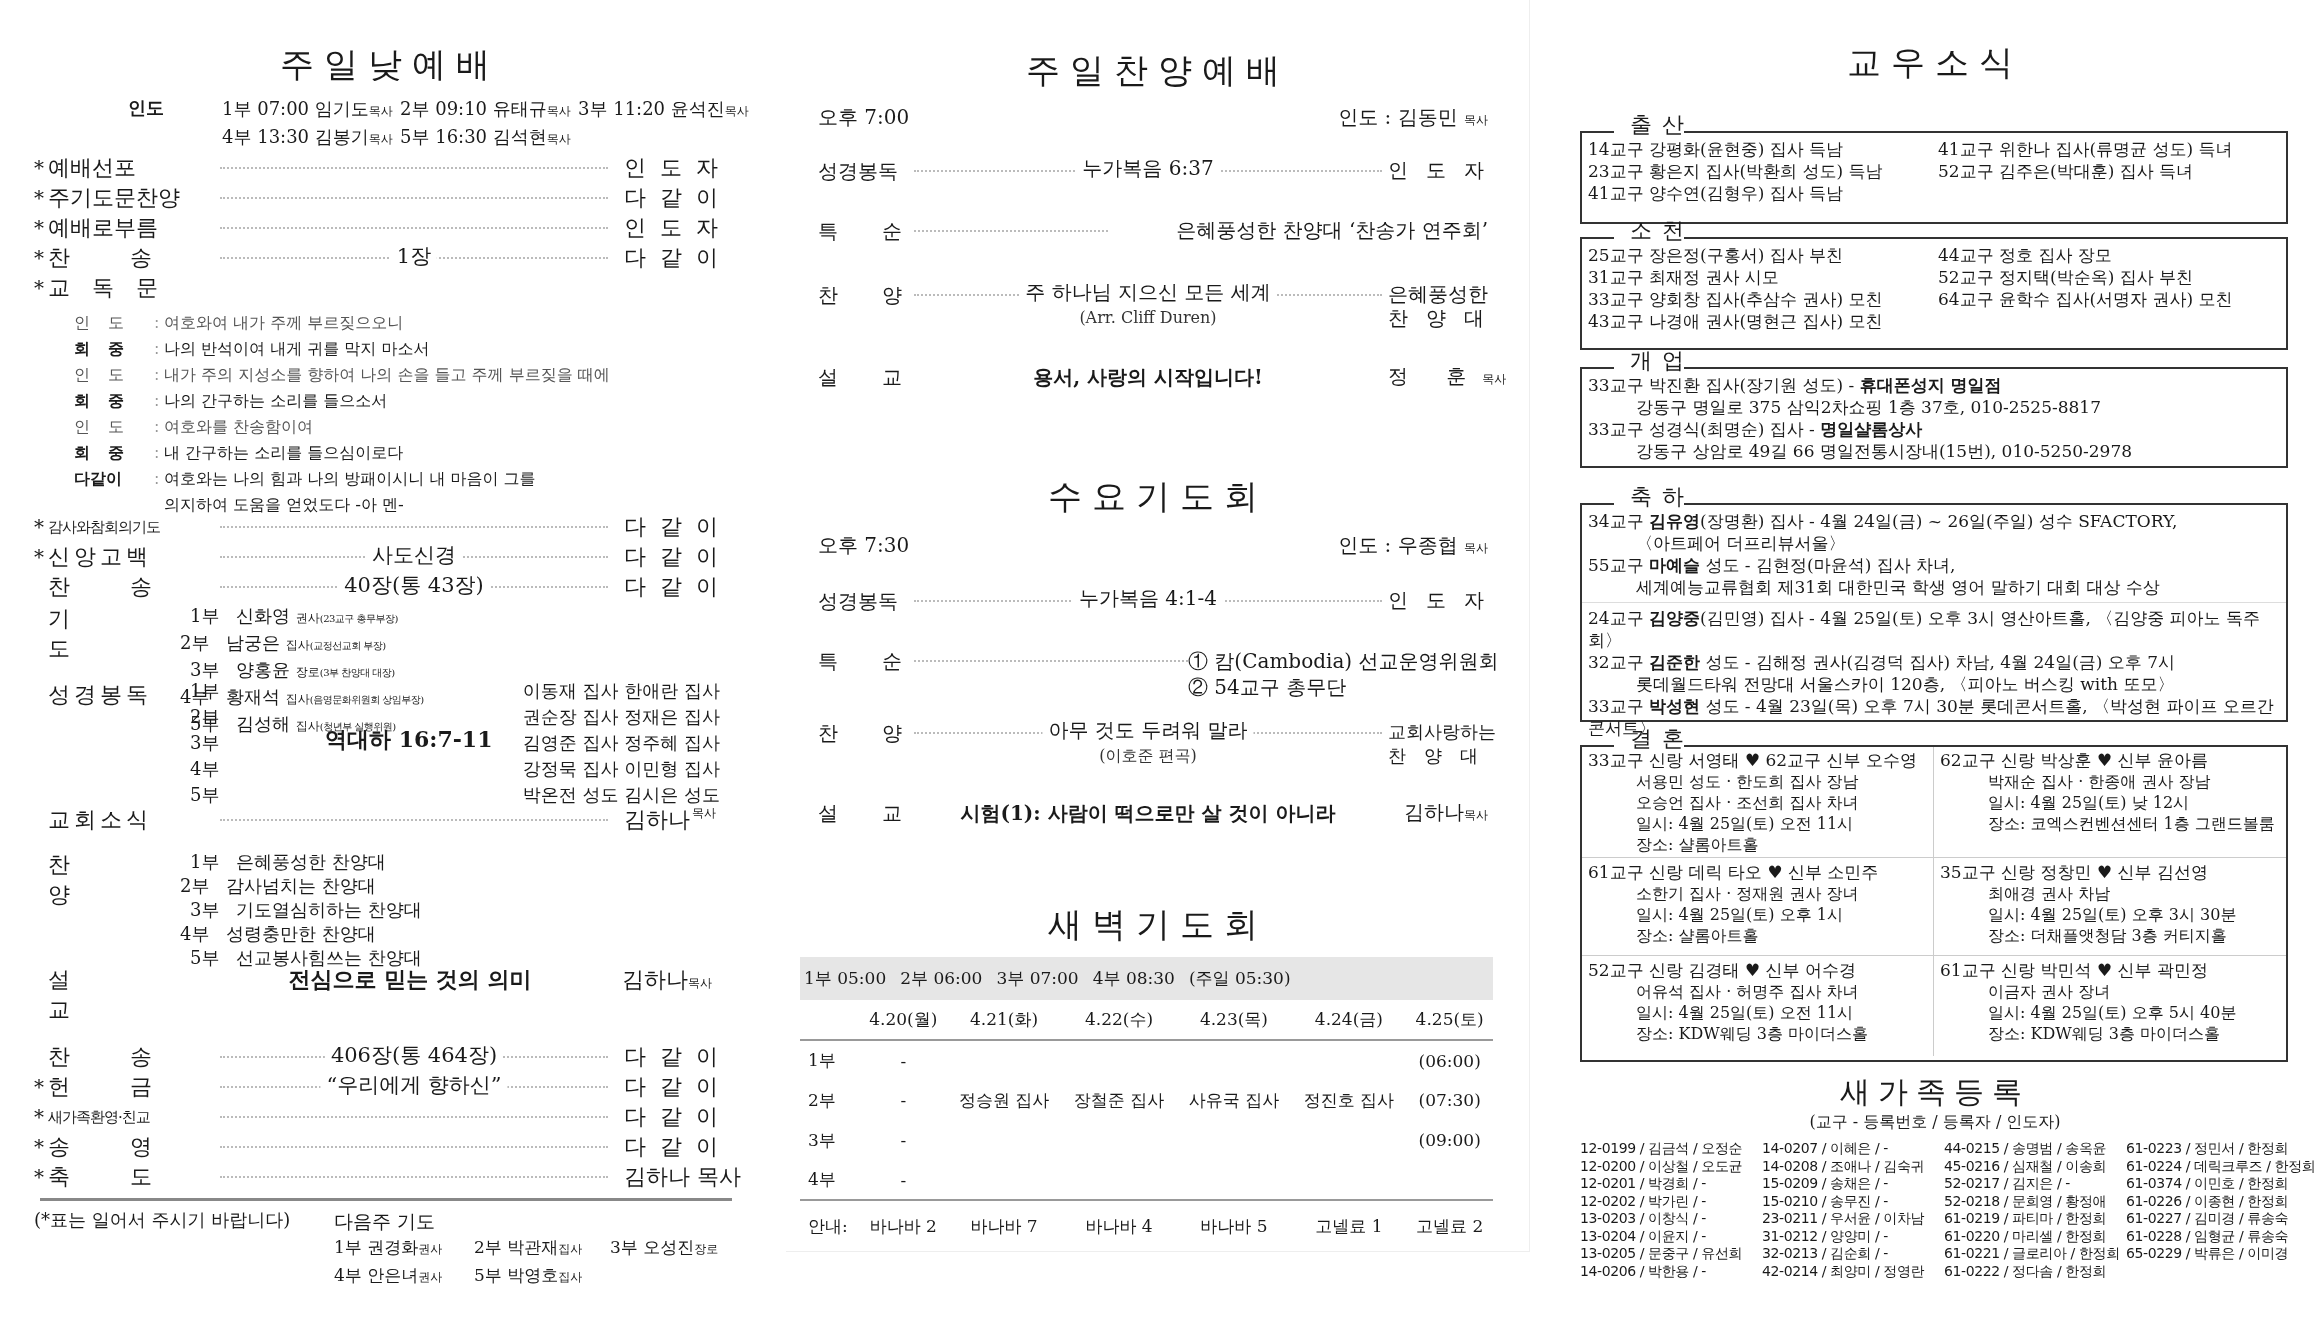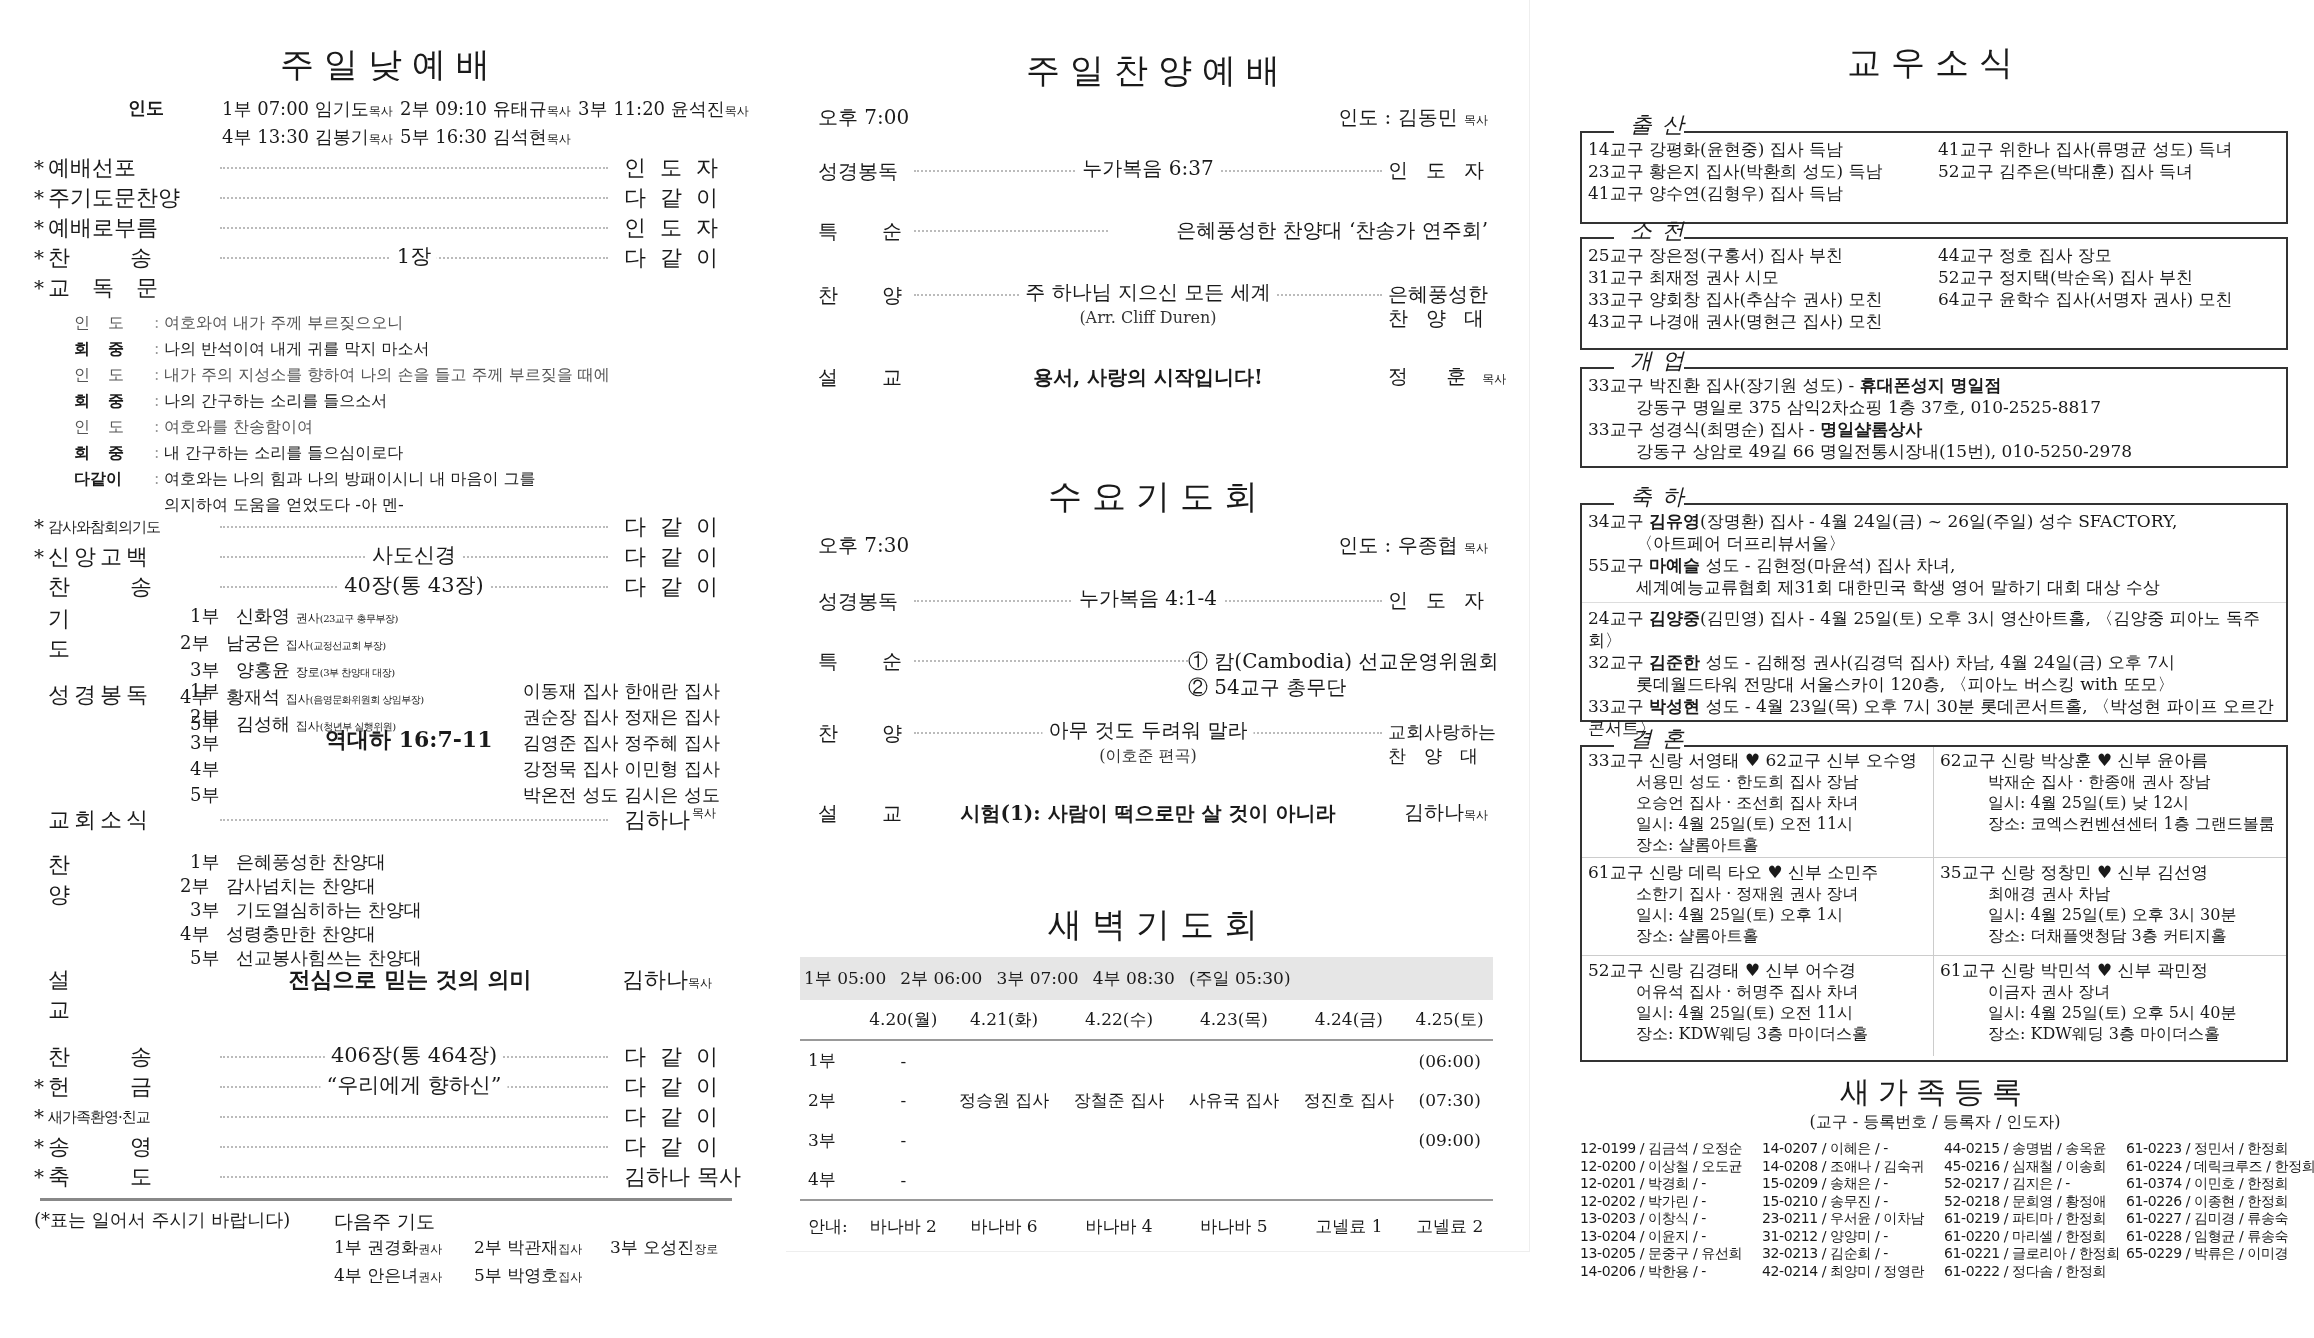--- a/index.html
+++ b/index.html
@@ -74,21 +74,21 @@
   .dawn-grid { width: 100%; border-collapse: collapse; }
   .dawn-grid td, .dawn-grid th { text-align: center; font-weight: normal; height: 40px; white-space: nowrap; }
   .dawn-grid th { height: 40px; border-bottom: 2px solid #999; }
   .dawn-grid tr.guide td { border-top: 2px solid #999; height: 52px; }
   .dawn-grid td.rl { width: 60px; text-align: left; padding-left: 8px; }
 
   
   #col3 { position: absolute; left: 1580px; top: 0; width: 734px; height: 1338px; }
   #col3 .title { left: 0; width: 710px; top: 40px; }
   .box { position: absolute; left: 0; width: 708px; border: 2px solid #333; border-top: none; font-size: 17px; line-height: 22px; padding: 6px 6px 6px 6px; }
-  .box .legend { position: absolute; top: -18px; left: -2px; right: -2px; height: 18px; font-style: italic; }
+  .box .legend { position: absolute; top: -18px; left: -2px; right: -2px; height: 18px; }
   .box .legend::before { content: ""; position: absolute; left: 0; top: 17px; width: 34px; border-top: 2px solid #333; }
   .box .legend::after { content: ""; position: absolute; left: 104px; right: 0; top: 17px; border-top: 2px solid #333; }
   .box .legend .ltxt { position: absolute; left: 50px; top: 0; font-size: 22px; letter-spacing: 10px; white-space: nowrap; }
   .box .legend .vl { position: absolute; left: 0; top: 17px; height: 20px; border-left: 2px solid #333; }
   .two-col { display: grid; grid-template-columns: 350px 350px; }
   .indent { padding-left: 48px; }
   .b { font-weight: bold; }
   .sep { border-top: 1px solid #ddd; margin: 4px -6px; }
   .wed-grid { display: grid; grid-template-columns: 1fr 1fr; margin: -6px; }
   .wed-cell { padding: 4px 6px; border-right: 1px solid #ccc; border-bottom: 1px solid #ccc; font-size: 16px; line-height: 21px; }
@@ -446,21 +446,21 @@
         <td>-</td>
             <td></td>
             <td></td>
             <td></td>
             <td></td>
             <td></td>
       </tr>
       <tr class="guide">
         <td class="rl">안내:</td>
         <td>바나바 2</td>
-            <td>바나바 6</td>
+            <td>바나바 7</td>
             <td>바나바 4</td>
             <td>바나바 5</td>
             <td>고넬료 1</td>
             <td>고넬료 2</td>
       </tr>
     </tbody>
       </table>
   </div>
 </section>
 

